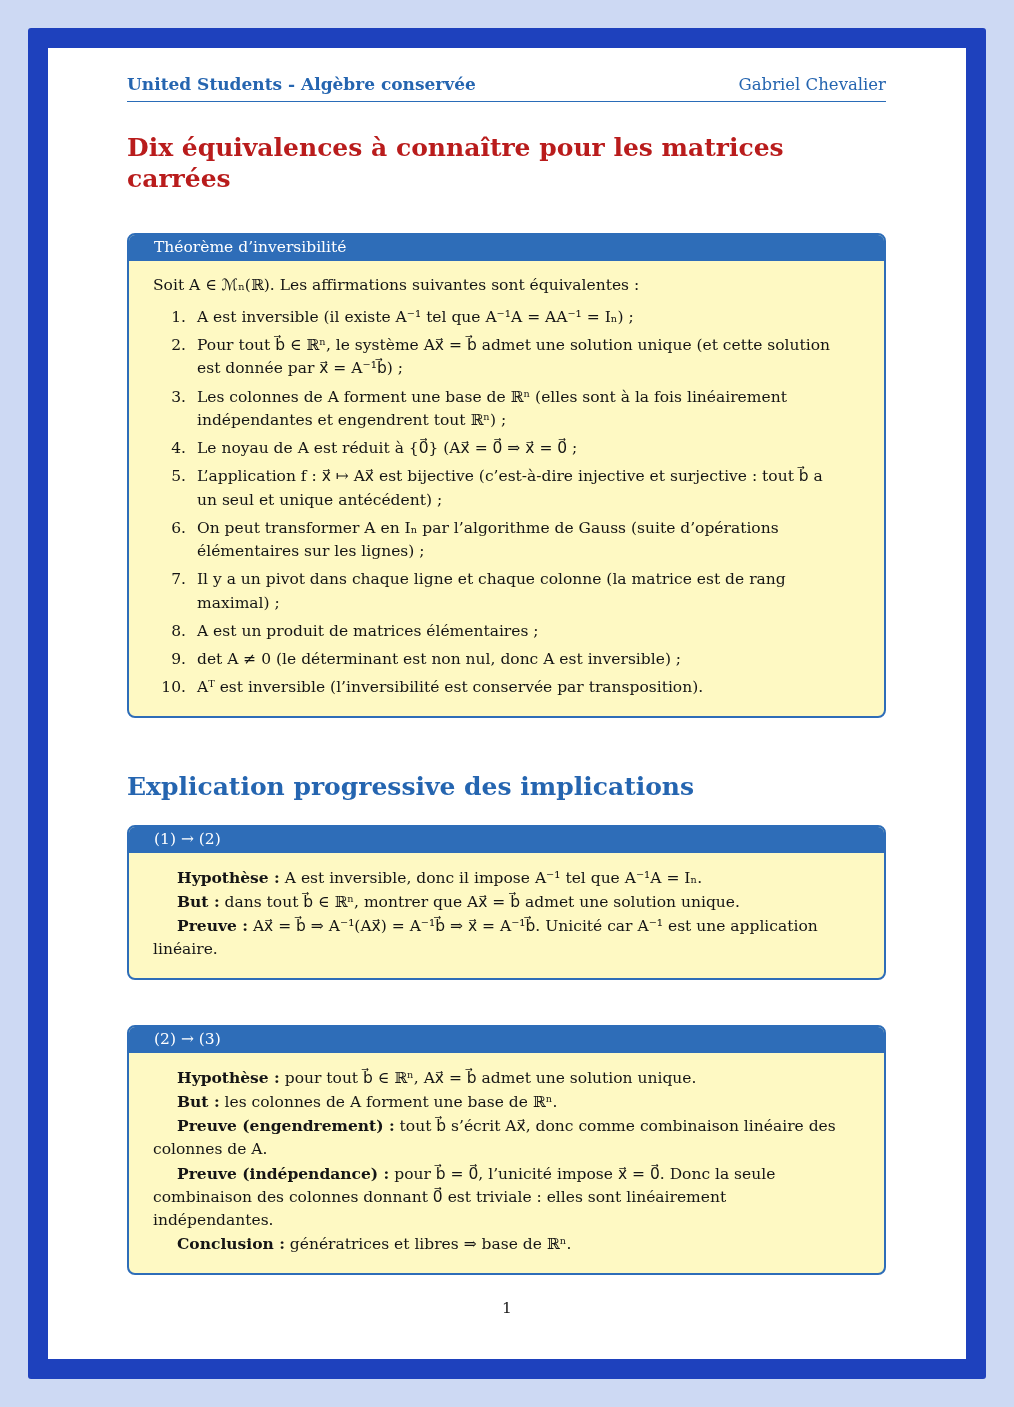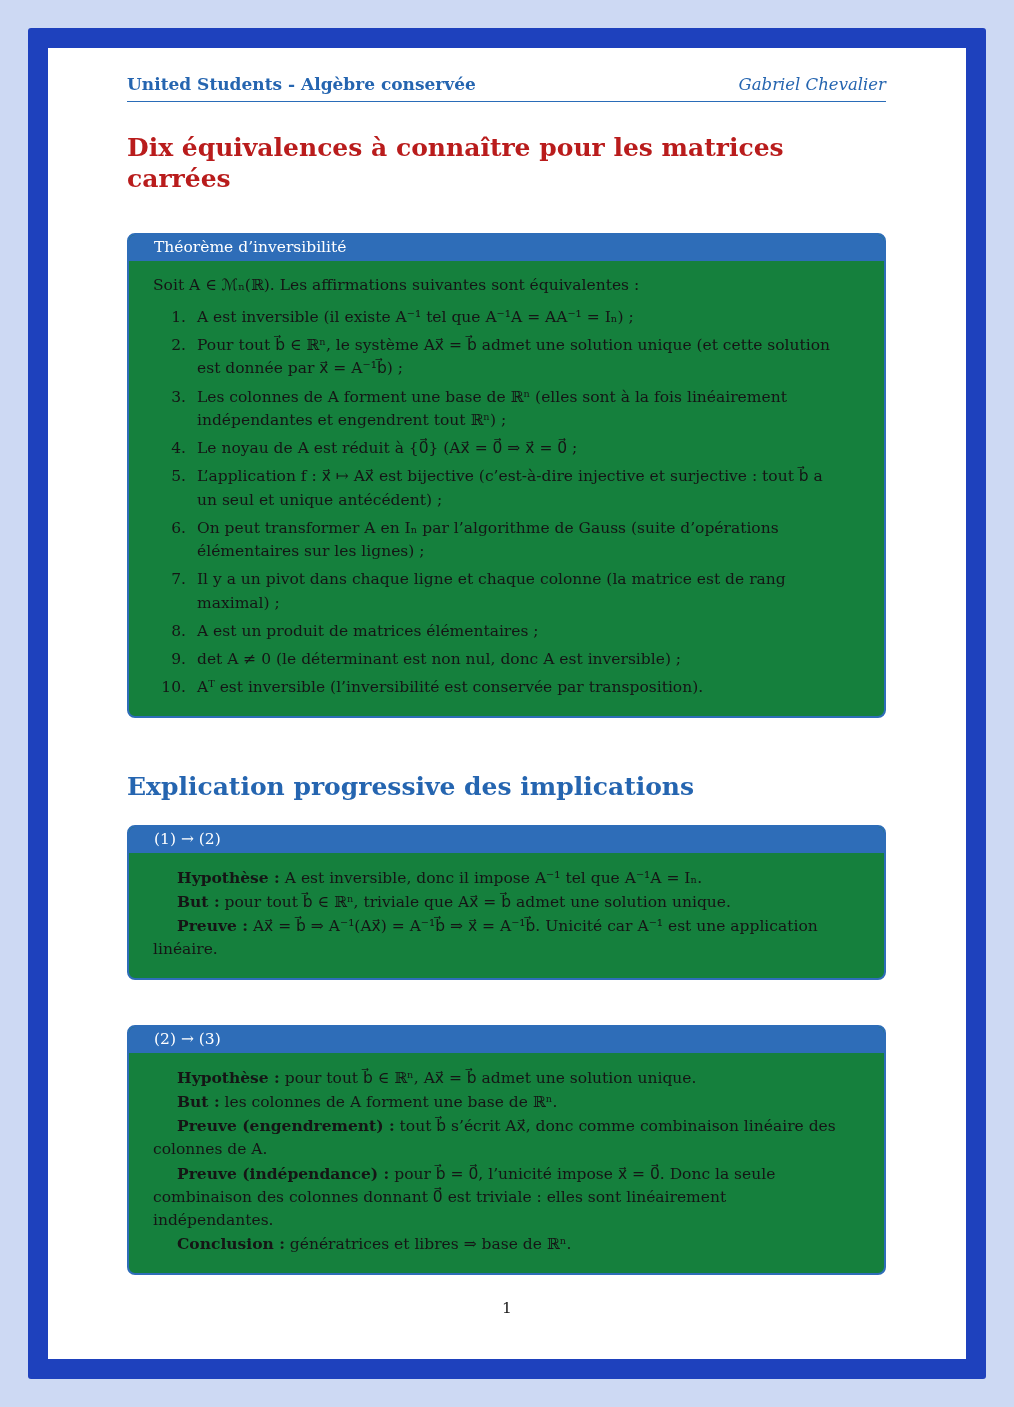--- a/index.html
+++ b/index.html
@@ -34,36 +34,35 @@
     align-items: baseline;
     border-bottom: 1px solid #2a6cb8;
     padding-bottom: 7px;
   }
   .doc-header .left {
     font-weight: bold;
     color: #2565b0;
     font-size: 17px;
   }
   .doc-header .right {
-    font-style: italic;
     color: #2565b0;
     font-size: 16.5px;
   }
   .doc-title {
     margin: 30px 0 0 0;
     font-size: 25px;
     line-height: 1.25;
     font-weight: bold;
     color: #b91c1c;
   }
   .box {
     margin-top: 38px;
     border: 2px solid #2e6db8;
     border-radius: 8px;
-    background: #15803d;
+    background: #fef9c3;
     overflow: hidden;
   }
   .box-header {
     background: #2e6db8;
     color: #ffffff;
     font-size: 15.5px;
     padding: 3px 25px 5px 25px;
   }
   .box-body {
     padding: 13px 39px 16px 24px;
@@ -165,21 +164,21 @@
 
       <h2 class="section-title">Explication progressive des implications</h2>
 
       <section class="box impl-box first">
         <div class="box-header">(1) → (2)</div>
         <div class="box-body">
           <p class="impl-line">
             <span class="impl-label">Hypothèse&nbsp;:</span><span> A est inversible, donc il impose A⁻¹ tel que A⁻¹A = Iₙ.</span>
           </p>
           <p class="impl-line">
-            <span class="impl-label">But&nbsp;:</span><span> pour tout b⃗ ∈ ℝⁿ, triviale que Ax⃗ = b⃗ admet une solution unique.</span>
+            <span class="impl-label">But&nbsp;:</span><span> dans tout b⃗ ∈ ℝⁿ, montrer que Ax⃗ = b⃗ admet une solution unique.</span>
           </p>
           <p class="impl-line">
             <span class="impl-label">Preuve&nbsp;:</span><span> Ax⃗ = b⃗ ⇒ A⁻¹(Ax⃗) = A⁻¹b⃗ ⇒ x⃗ = A⁻¹b⃗. Unicité car A⁻¹ est une application linéaire.</span>
           </p>
         </div>
       </section>
 
       <section class="box impl-box">
         <div class="box-header">(2) → (3)</div>
         <div class="box-body">

